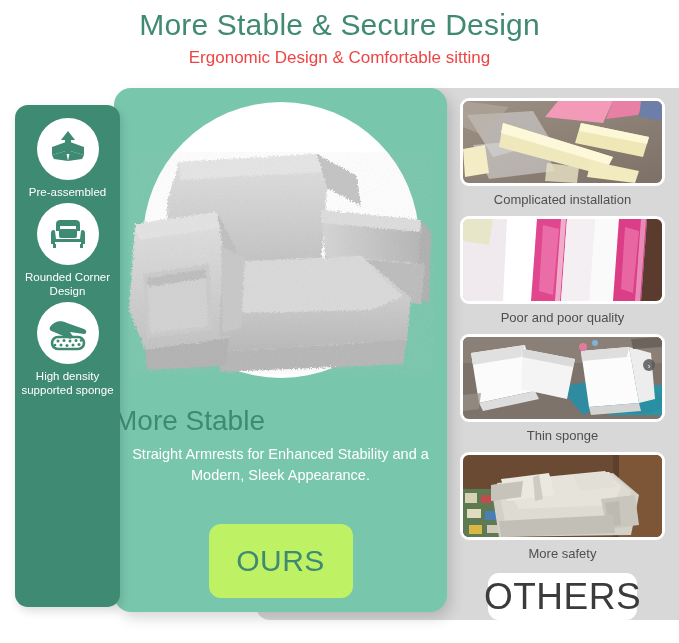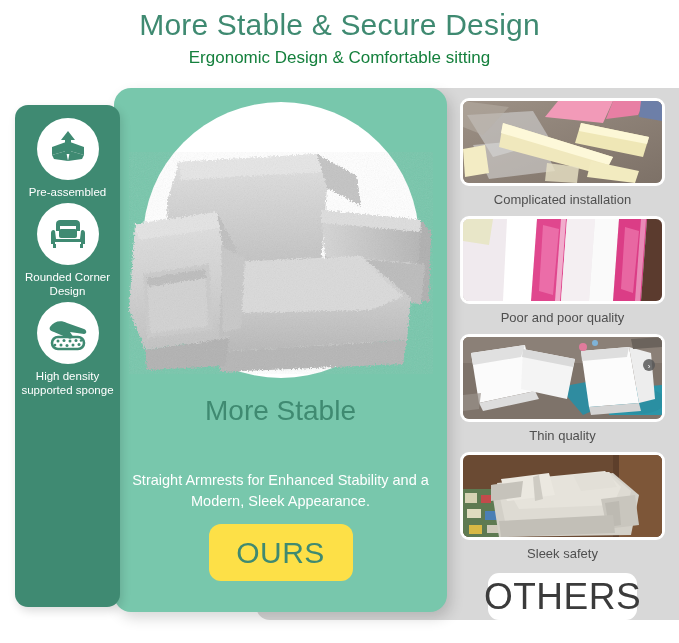--- a/index.html
+++ b/index.html
@@ -34,21 +34,21 @@
     font-size: 30px;
     font-weight: 400;
     color: #3f8a71;
     letter-spacing: 0.2px;
     line-height: 38px;
     white-space: nowrap;
   }
   .sub-title {
     font-size: 17px;
     font-weight: 400;
-    color: #15803d;
+    color: #ef4444;
     line-height: 24px;
     margin-top: 2px;
     white-space: nowrap;
   }
 
   
   .others-panel {
     position: absolute;
     left: 256px;
     top: 88px;
@@ -138,47 +138,46 @@
     left: 50%;
     transform: translateX(-50%);
     top: 26px;
     width: 320px;
     height: 270px;
   }
 
   .ours-heading {
     position: absolute;
     left: 0;
-    top: 306px;
+    top: 316px;
     width: 100%;
-    text-align: center;
+    text-align: left;
     font-size: 28px;
     color: #3f8a71;
     line-height: 34px;
   }
   .ours-desc {
     position: absolute;
     left: 0;
     top: 356px;
     width: 100%;
     text-align: center;
     font-size: 14.5px;
     color: #ffffff;
     line-height: 21px;
     padding: 0 14px;
-    margin-top: 26px;
   }
   .ours-badge {
     position: absolute;
     left: 50%;
     transform: translateX(-50%);
     top: 436px;
     width: 144px;
-    height: 57px;
-    background: #fde047;
+    height: 74px;
+    background: #bef264;
     border-radius: 12px;
     display: flex;
     align-items: center;
     justify-content: center;
     font-size: 30px;
     color: #3f8a71;
     letter-spacing: 0.5px;
   }
 
   
@@ -306,21 +305,21 @@
             <path d="M166 10 L188 16 L192 62 L176 66 Z" fill="#ededed"></path>
             <path d="M126 70 L176 66 L178 74 L128 78 Z" fill="#d4d4d4"></path>
             <circle cx="120" cy="10" r="4" fill="#e07b9c"></circle>
             <circle cx="132" cy="6" r="3" fill="#7fb3d8"></circle>
             <path d="M168 2 L199 0 L199 10 L170 12 Z" fill="#6b635c"></path>
             <path d="M0 58 L18 56 L16 72 L0 74 Z" fill="#9a928a" opacity="0.7"></path>
             <circle cx="186" cy="28" r="6" fill="#585858" opacity="0.85"></circle>
             <text x="186" y="32" font-size="8" fill="#ffffff" text-anchor="middle" font-family="Liberation Sans">›</text>
           </svg>
         </div>
-        <div class="other-caption">Thin quality</div>
+        <div class="other-caption">Thin sponge</div>
       </div>
 
       <div class="other-card">
         <div class="other-photo">
           <svg width="199" height="82" viewBox="0 0 199 82">
             <rect width="199" height="82" fill="#6a4a33"></rect>
             <rect x="150" y="0" width="49" height="82" fill="#7d5638"></rect>
             <path d="M150 0 L156 0 L156 82 L150 82 Z" fill="#5d3f2b"></path>
             <rect x="0" y="34" width="44" height="48" fill="#5e7a52"></rect>
             <rect x="2" y="38" width="12" height="10" fill="#d6d2b4"></rect>
@@ -334,21 +333,21 @@
             <path d="M40 26 L142 16 L158 32 L150 50 L56 54 Z" fill="#e6e3db"></path>
             <path d="M38 24 L86 18 L92 40 L44 46 Z" fill="#ebe8e0"></path>
             <path d="M110 20 L146 17 L154 32 L118 36 Z" fill="#e2dfd7"></path>
             <path d="M138 44 L172 40 L176 70 L144 74 Z" fill="#c9c6be"></path>
             <path d="M142 48 L156 46 L158 70 L146 72 Z" fill="#bdbab2"></path>
             <path d="M28 30 L60 26 L58 42 L28 46 Z" fill="#c6c3bb"></path>
             <path d="M70 22 L76 20 L80 44 L72 46 Z" fill="#cecbc3"></path>
             <path d="M36 66 L150 60 L152 78 L38 82 Z" fill="#c2bfb7"></path>
           </svg>
         </div>
-        <div class="other-caption">Sleek safety</div>
+        <div class="other-caption">More safety</div>
       </div>
 
       <div class="others-badge">OTHERS</div>
 
     </div>
   </div>
 
   <div class="ours-panel">
 
     <div class="hero-circle"></div>

